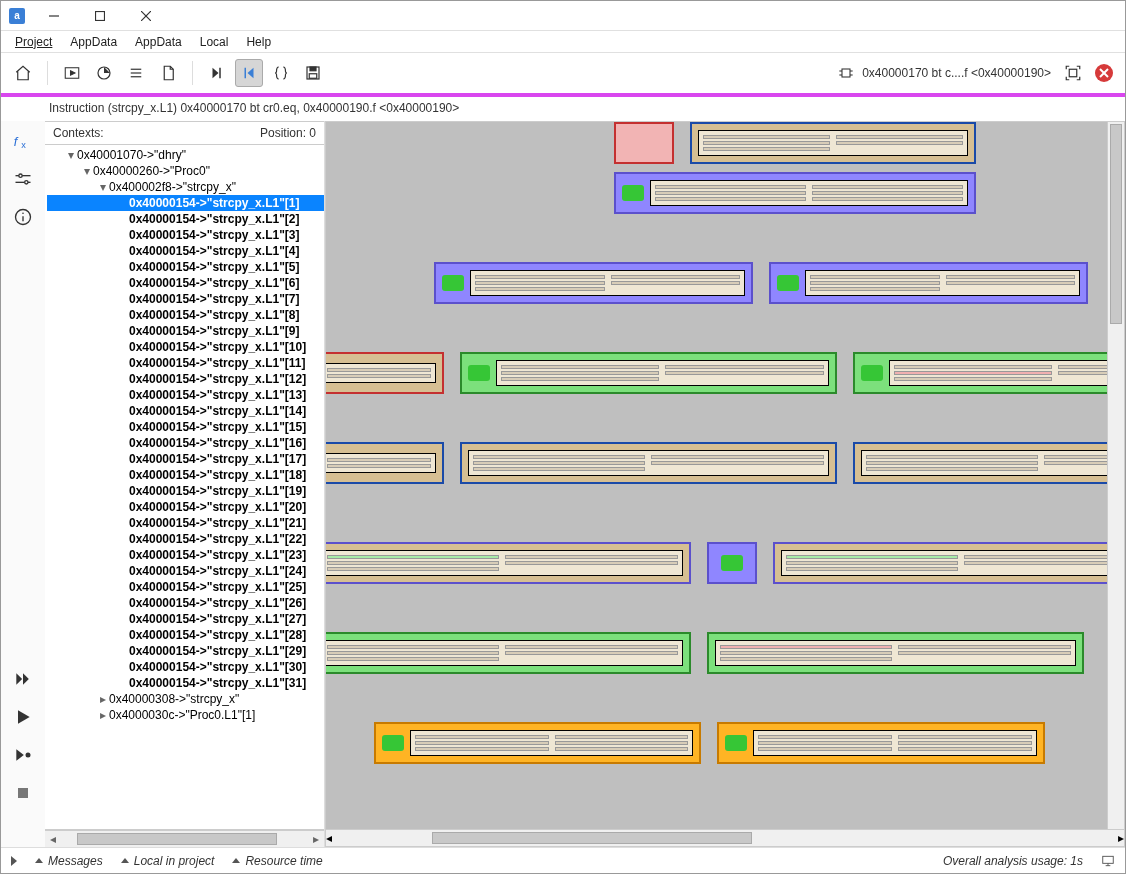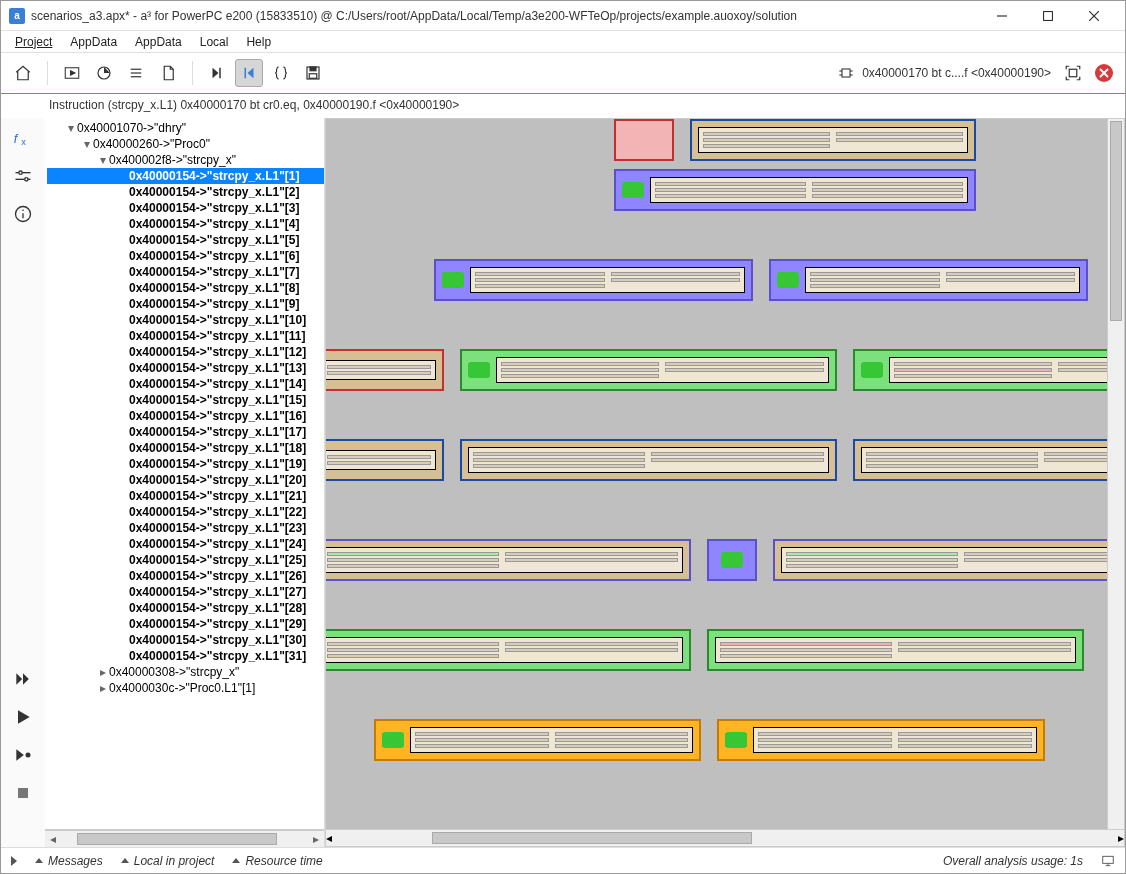--- a/index.html
+++ b/index.html
@@ -40,21 +40,21 @@
     align-items: center;
     padding: 0 6px;
     gap: 2px;
     border-bottom: 1px solid #e0e0e0;
   }
   .menuitem { padding: 2px 8px; color: #222; }
   .menuitem span.u { text-decoration: underline; }
   
   .toolbar-wrap {
     background: #fff;
-    border-bottom: 1px solid #d946ef;
+    border-bottom: 4px solid #d946ef;
   }
   .toolbar {
     height: 40px;
     display: flex;
     align-items: center;
     padding: 4px 8px;
     gap: 4px;
   }
   .tbtn {
     width: 28px; height: 28px;
@@ -162,21 +162,20 @@
   .statusbar .spacer { flex:1; }
   .statusbar .item { display:flex; align-items:center; gap:5px; }
   .caret-up { display:inline-block; width:0;height:0;border-left:4px solid transparent;border-right:4px solid transparent;border-bottom:5px solid #555;}
   .chev-right { display:inline-block; width:0;height:0;border-top:5px solid transparent;border-bottom:5px solid transparent;border-left:6px solid #555;}
 </style>
 </head>
 <body>
 
 <div class="titlebar">
   <span class="app-icon">a</span>
-  <span class="title-text">scenarios_a3.apx* - a³ for PowerPC e200 (15833510) @ C:/Users/root/AppData/Local/Temp/a3e200-WFTeOp/projects/example.auoxoy/solution</span>
   <div class="winbtns">
     <div class="winbtn">
         <svg viewBox="0 0 10 10">
           <line x1="0" y1="5" x2="10" y2="5"></line>
         </svg>
       </div>
     <div class="winbtn">
         <svg viewBox="0 0 10 10">
           <rect x="0.5" y="0.5" width="9" height="9"></rect>
         </svg>
@@ -332,20 +331,24 @@
         </div>
       <div class="ibtn">
           <svg viewBox="0 0 24 24" width="20" height="20" fill="#777">
             <rect x="6" y="6" width="12" height="12"></rect>
           </svg>
         </div>
     </div>
   </div>
 
   <div class="contexts-panel">
+    <div class="contexts-header">
+      <span>Contexts:</span>
+      <span>Position: 0</span>
+    </div>
     <div class="tree-wrap">
       <div class="tree" id="tree">
         <div class="tree-row ind1"><span class="exp">▾</span><span>0x40001070-&gt;"dhry"</span></div>
         <div class="tree-row ind2"><span class="exp">▾</span><span>0x40000260-&gt;"Proc0"</span></div>
         <div class="tree-row ind3"><span class="exp">▾</span><span>0x400002f8-&gt;"strcpy_x"</span></div>
 
         <div class="tree-row ind4 bold selected">0x40000154-&gt;"strcpy_x.L1"[1]</div>
           <div class="tree-row ind4 bold">0x40000154-&gt;"strcpy_x.L1"[2]</div>
           <div class="tree-row ind4 bold">0x40000154-&gt;"strcpy_x.L1"[3]</div>
           <div class="tree-row ind4 bold">0x40000154-&gt;"strcpy_x.L1"[4]</div>

